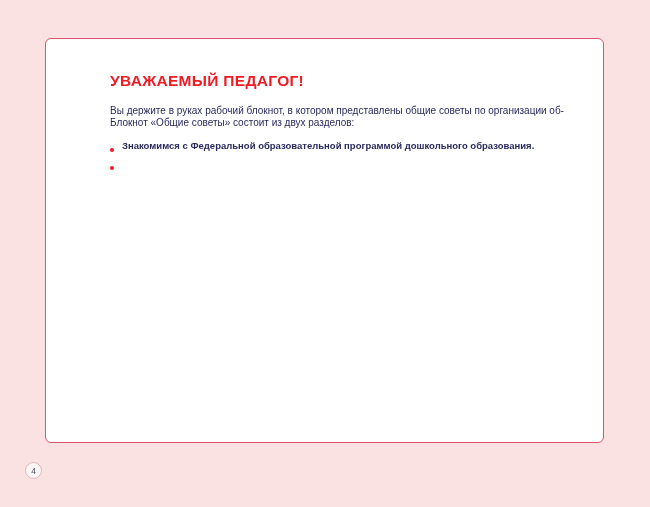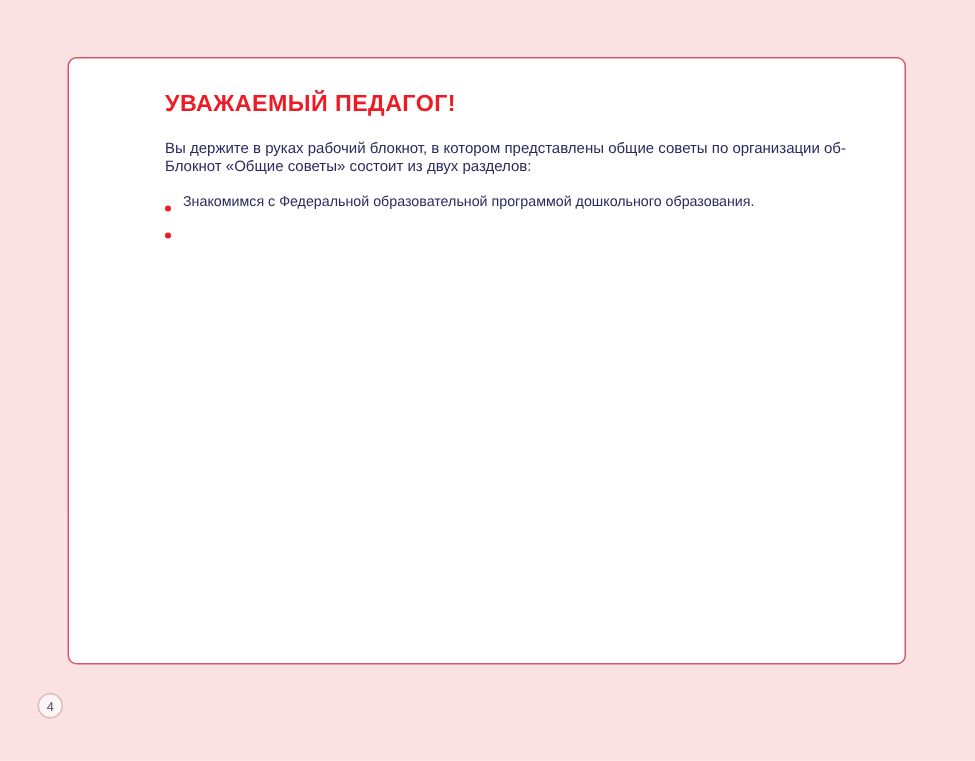--- a/index.html
+++ b/index.html
@@ -23,21 +23,21 @@
     height: 405px;
     background: #ffffff;
     border: 1.5px solid #d9556b;
     border-radius: 6px;
     box-sizing: border-box;
   }
   .card-inner {
     padding: 22px 46px 0 64px;
   }
   .heading {
-    margin: 0 0 15px 0;
+    margin: 11px 0 15px 0;
     color: #ed1c24;
     font-size: 15.5px;
     font-weight: bold;
     letter-spacing: 0.3px;
   }
   .intro {
     color: #2b2a5e;
     font-size: 10px;
     line-height: 11.5px;
   }
@@ -48,21 +48,21 @@
     list-style: none;
     margin: 12px 0 0 0;
     padding: 0;
   }
   .bullet-item {
     display: flex;
     align-items: flex-end;
     margin-bottom: 11px;
     color: #2b2a5e;
     font-size: 9.5px;
-    font-weight: normal;
+    font-weight: bold;
     line-height: 11.5px;
   }
   .bullet-dot {
     flex: 0 0 auto;
     width: 4px;
     height: 4px;
     border-radius: 50%;
     background: #ed1c24;
     margin: 3.5px 8px 0 0;
   }

